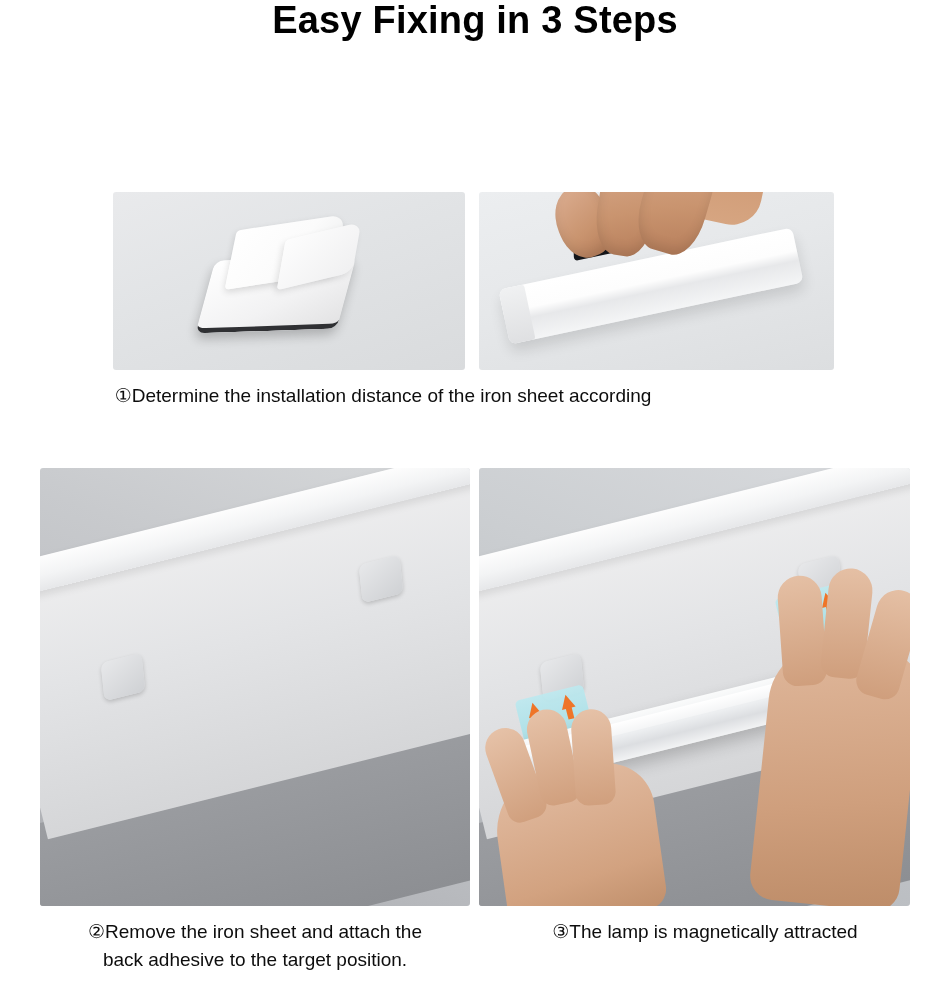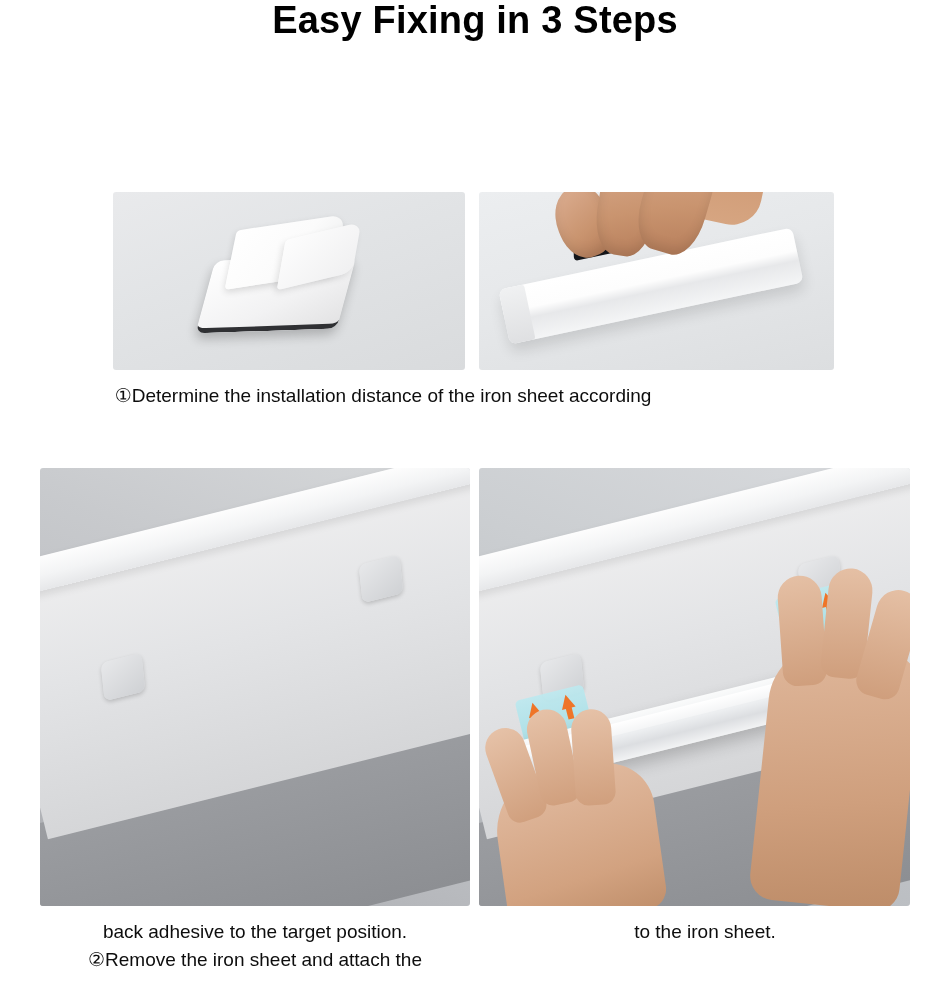--- a/index.html
+++ b/index.html
@@ -365,21 +365,21 @@
 
       <div class="hand-r">
         <div class="hand-r-f" style="left:4px; top:-66px; transform:rotate(-10deg);"></div>
         <div class="hand-r-f" style="left:48px; top:-78px; transform:rotate(0deg);"></div>
         <div class="hand-r-f" style="left:92px; top:-62px; transform:rotate(10deg);"></div>
       </div>
     </div>
   </div>
 
   <div class="caption caption-2">
+    <div>②Remove the iron sheet and attach the</div>
     <div>back adhesive to the target position.</div>
-    <div>②Remove the iron sheet and attach the</div>
   </div>
 
   <div class="caption caption-3">
-    <div>to the iron sheet.</div>
+    <div>③The lamp is magnetically attracted</div>
   </div>
 
 </div>
 
 </body></html>

